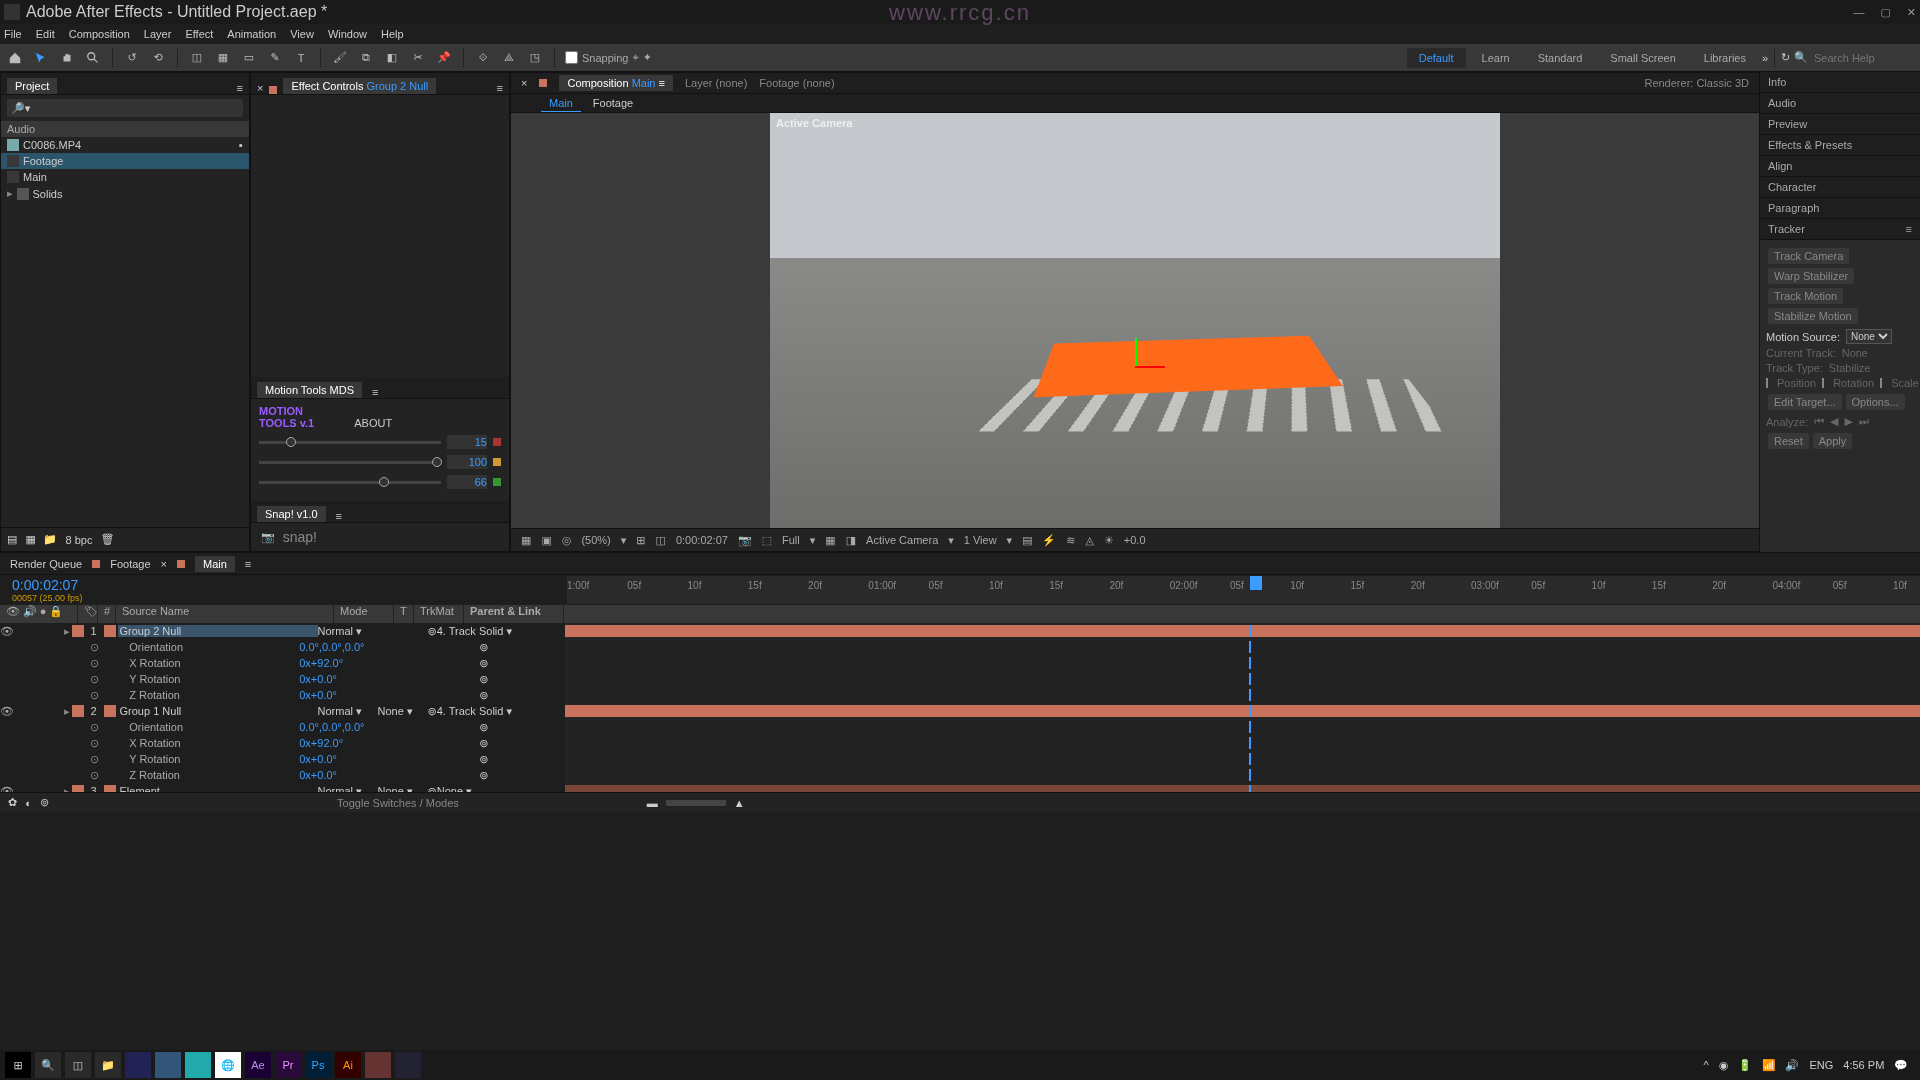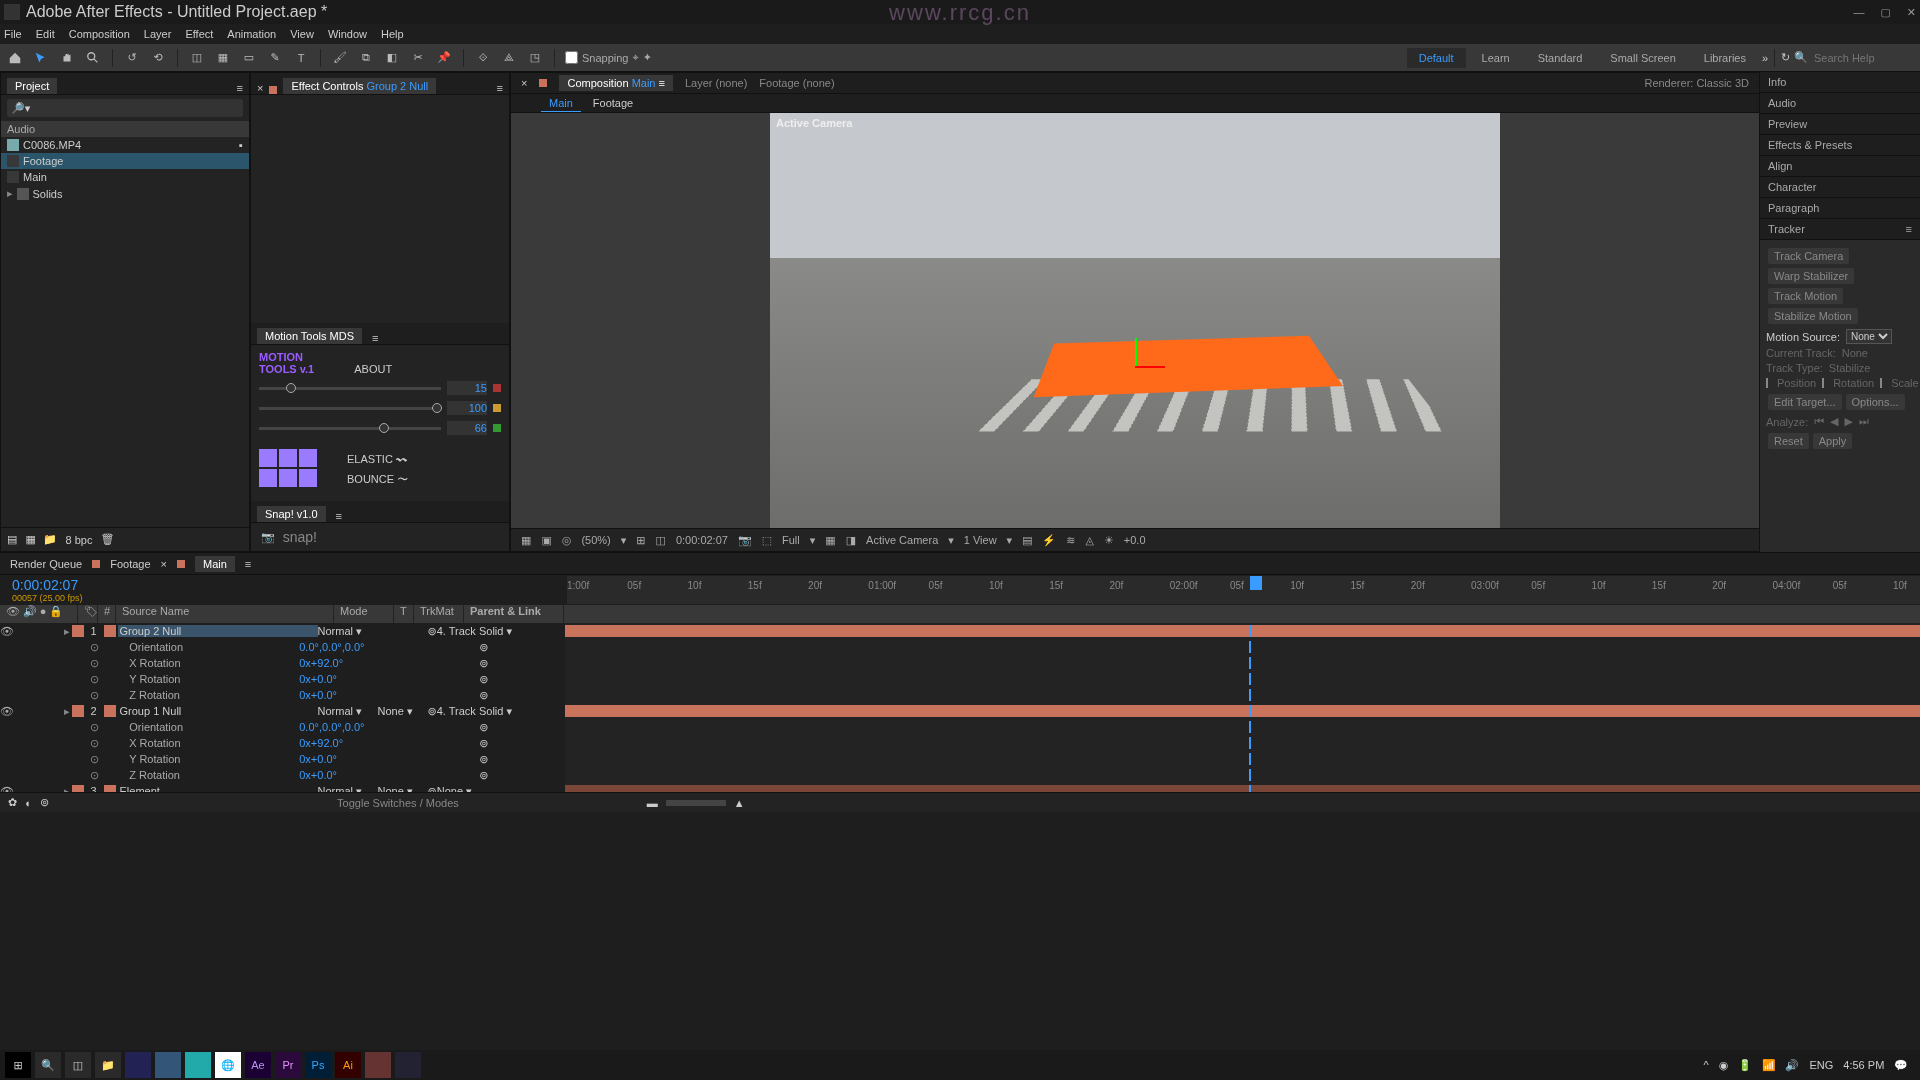--- a/index.html
+++ b/index.html
@@ -257,34 +257,20 @@
           <div class="slider-val">100</div>
           <div class="slider-dot" style="background:#c93;"></div>
         </div>
       <div class="slider-row">
           <div class="slider-track">
             <div class="slider-knob" style="left:66%;"></div>
           </div>
           <div class="slider-val">66</div>
           <div class="slider-dot" style="background:#393;"></div>
         </div>
-      <div style="display:flex; align-items:center; gap:20px;">
-        <div class="motion-grid">
-            <div></div>
-            <div></div>
-            <div></div>
-            <div></div>
-            <div></div>
-            <div></div>
-          </div>
-        <div>
-          <div><span class="motion-label">ELASTIC</span> <span>〰</span></div>
-          <div style="margin-top:6px;"><span class="motion-label">BOUNCE</span> <span>〜</span></div>
-        </div>
-      </div>
     </div>
     <div class="panel-tabs">
         <span class="panel-tab active">Snap! v1.0</span>
         <span style="margin-left:4px;">≡</span>
       </div>
     <div style="padding:6px 10px; display:flex; align-items:center; gap:8px;">
       <span>📷</span>
       <span style="color:#888; font-size:14px;">snap!</span>
     </div>
   </div>

